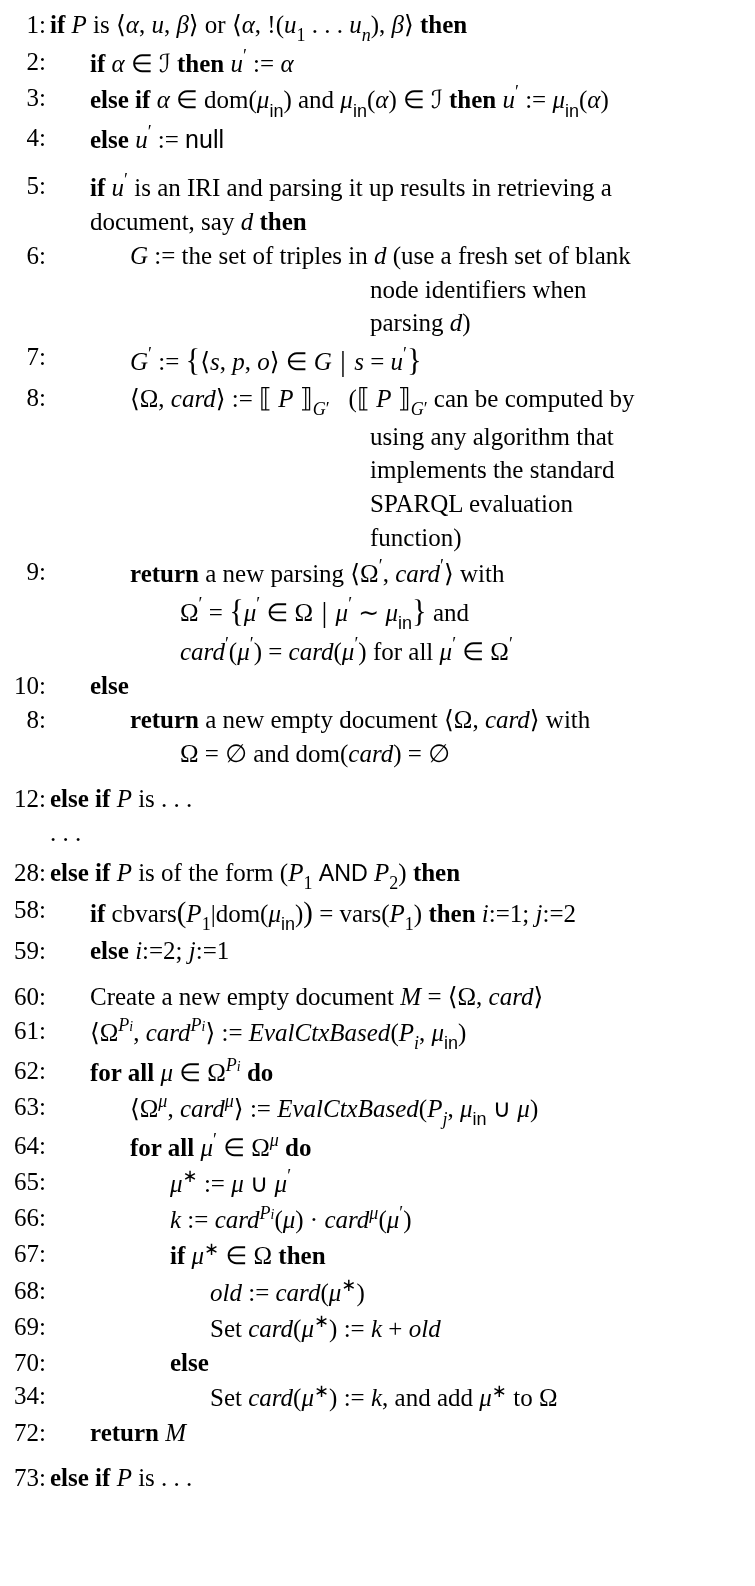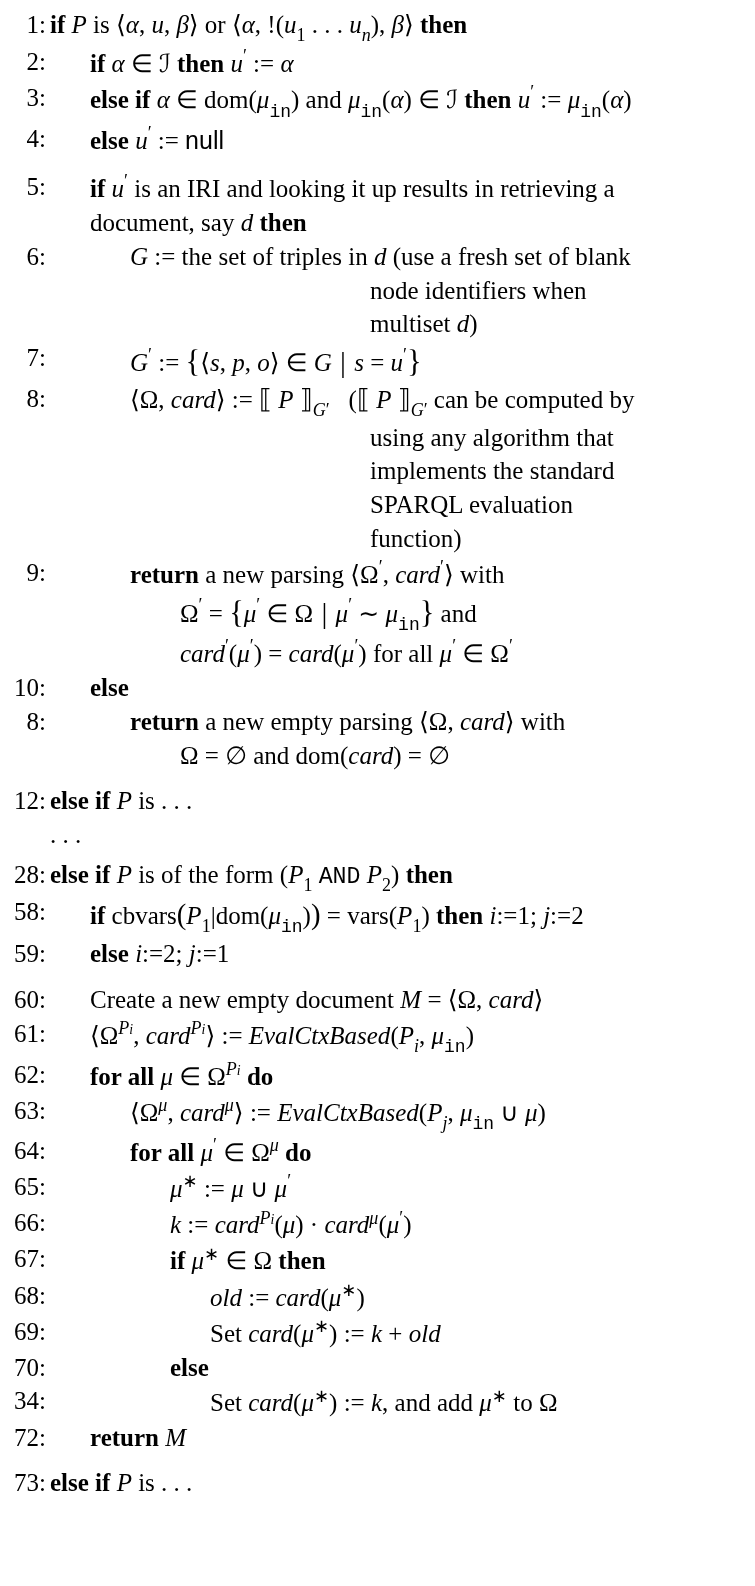--- a/index.html
+++ b/index.html
@@ -39,21 +39,21 @@
   .ind1 { padding-left: 40px; }
   .ind2 { padding-left: 80px; }
   .ind3 { padding-left: 120px; }
   .ind4 { padding-left: 160px; }
   .hang-doc   { padding-left: 40px; }
   .hang-gnote { padding-left: 320px; }
   .hang-ret1  { padding-left: 130px; }
   .hang-ret2  { padding-left: 130px; }
   .bold { font-weight: bold; }
   .ital { font-style: italic; }
-  .sf   { font-family: Liberation Mono, monospace; font-size: 0.93em; }
+  .sf   { font-family: Liberation Sans, sans-serif; font-size: 0.93em; }
   .tt   { font-family: Liberation Sans, sans-serif; }
   .sub  { font-size: 0.72em; vertical-align: sub; position: relative; top: 0.12em; }
   .sup  { font-size: 0.72em; vertical-align: super; position: relative; top: -0.05em; }
   .sep { height: 12px; }
   .sep-sm { height: 6px; }
   .big  { font-size: 1.22em; position: relative; top: 0.03em; }
   .bigb { font-size: 1.15em; }
   .vbar { font-size: 1.18em; position: relative; top: 0.03em; padding: 0 2px; }
   .scI { font-family: "Times New Roman", Times, serif; }
   .lb  { font-size: 1.05em; }
@@ -98,21 +98,21 @@
     <span class="ital"> u</span><span class="sup">′</span> <span>:=</span> <span class="tt">null</span>
   </div>
 </div>
 
 <div class="sep"></div>
 
 <div class="row">
   <div class="lnwrap"><span class="ln">5</span><span>:</span></div>
   <div class="content ind1">
     <span class="bold">if</span>
-    <span class="ital"> u</span><span class="sup">′</span><span> is an IRI and looking it up results in retrieving a</span>
+    <span class="ital"> u</span><span class="sup">′</span><span> is an IRI and parsing it up results in retrieving a</span>
   </div>
 </div>
 <div class="row">
   <div class="lnwrap"></div>
   <div class="content hang-doc">
     <span>document, say </span><span class="ital">d</span>
     <span class="bold">then</span>
   </div>
 </div>
 
@@ -124,21 +124,21 @@
 </div>
 <div class="row">
   <div class="lnwrap"></div>
   <div class="content hang-gnote">
     <span>node identifiers when</span>
   </div>
 </div>
 <div class="row">
   <div class="lnwrap"></div>
   <div class="content hang-gnote">
-    <span>multiset </span><span class="ital">d</span><span>)</span>
+    <span>parsing </span><span class="ital">d</span><span>)</span>
   </div>
 </div>
 
 <div class="row">
   <div class="lnwrap"><span class="ln">7</span><span>:</span></div>
   <div class="content ind2">
     <span class="ital">G</span><span class="sup">′</span> <span>:=</span> <span class="big">{</span><span>⟨</span><span class="ital">s</span>, <span class="ital">p</span>, <span class="ital">o</span><span>⟩</span> <span>∈</span> <span class="ital">G</span> <span class="vbar">|</span> <span class="ital">s</span><span> = </span><span class="ital">u</span><span class="sup">′</span><span class="big">}</span>
   </div>
 </div>
 
@@ -187,21 +187,21 @@
 <div class="row">
   <div class="lnwrap"><span class="ln">10</span><span>:</span></div>
   <div class="content ind1">
     <span class="bold">else</span>
   </div>
 </div>
 
 <div class="row">
   <div class="lnwrap"><span class="ln">8</span><span>:</span></div>
   <div class="content ind2">
-    <span class="bold">return</span><span>  a new empty parsing </span><span>⟨</span><span>Ω</span>, <span class="ital">card</span><span>⟩</span><span> with</span>
+    <span class="bold">return</span><span>  a new empty document </span><span>⟨</span><span>Ω</span>, <span class="ital">card</span><span>⟩</span><span> with</span>
   </div>
 </div>
 <div class="row">
   <div class="lnwrap"></div>
   <div class="content ind2 hang-ret2">
     <span>Ω</span><span> = </span><span>∅</span><span> and dom(</span><span class="ital">card</span><span>) = </span><span>∅</span>
   </div>
 </div>
 
 <div class="sep"></div>

